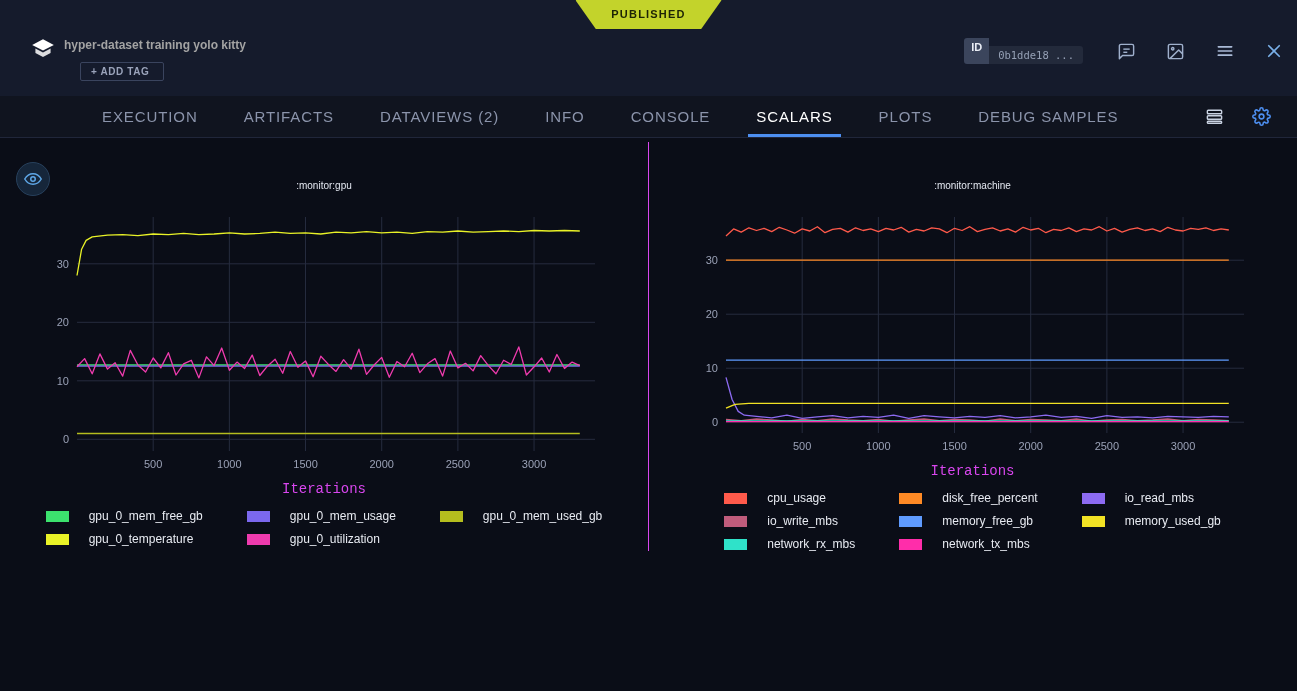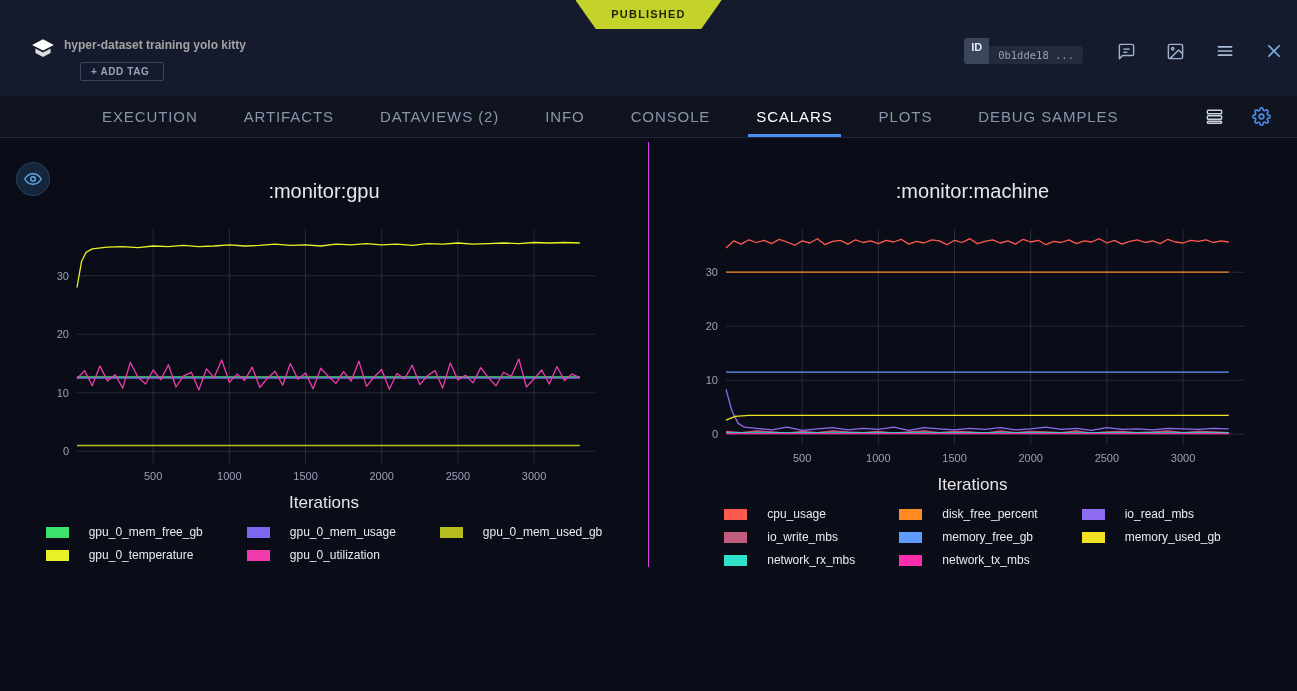--- a/index.html
+++ b/index.html
@@ -51,23 +51,23 @@
   
   main { position:relative; }
   .eye-btn {
     position:absolute; left:16px; top:20px; width:34px; height:34px; border-radius:50%;
     background:#16263a; border:1px solid #27405c; display:flex; align-items:center; justify-content:center;
     cursor:pointer;
   }
   .charts-row { display:flex; margin-top:4px; }
   .chart-panel { width:648px; padding-top:28px; display:flex; flex-direction:column; align-items:center; }
   .chart-panel.right { border-left:1px solid #d946ef; }
-  .chart-title { font-size:20px; font-weight:normal; color:#e3e7f0; margin:10px 0 16px; }
+  .chart-title { font-size:10px; font-weight:normal; color:#e3e7f0; margin:10px 0 16px; }
   .chart-host svg { display:block; }
-  .xlabel { font-size:17px; color:#e5e5e5; margin:4px 0 12px; }
+  .xlabel { font-size:14px; color:#d946ef; margin:4px 0 12px;font-family:Liberation Mono, monospace; }
   .legend { display:grid; grid-template-columns:repeat(3,auto); column-gap:44px; row-gap:9px; justify-content:center; }
   .legend-item { display:flex; align-items:center; gap:20px; font-size:12px; color:#e8ebf2; cursor:pointer; white-space:nowrap; }
   .swatch { width:23px; height:11px; display:inline-block; flex:0 0 auto; }
 </style>
 </head>
 <body>
 
 <div class="app">
 
   <header class="topbar">

